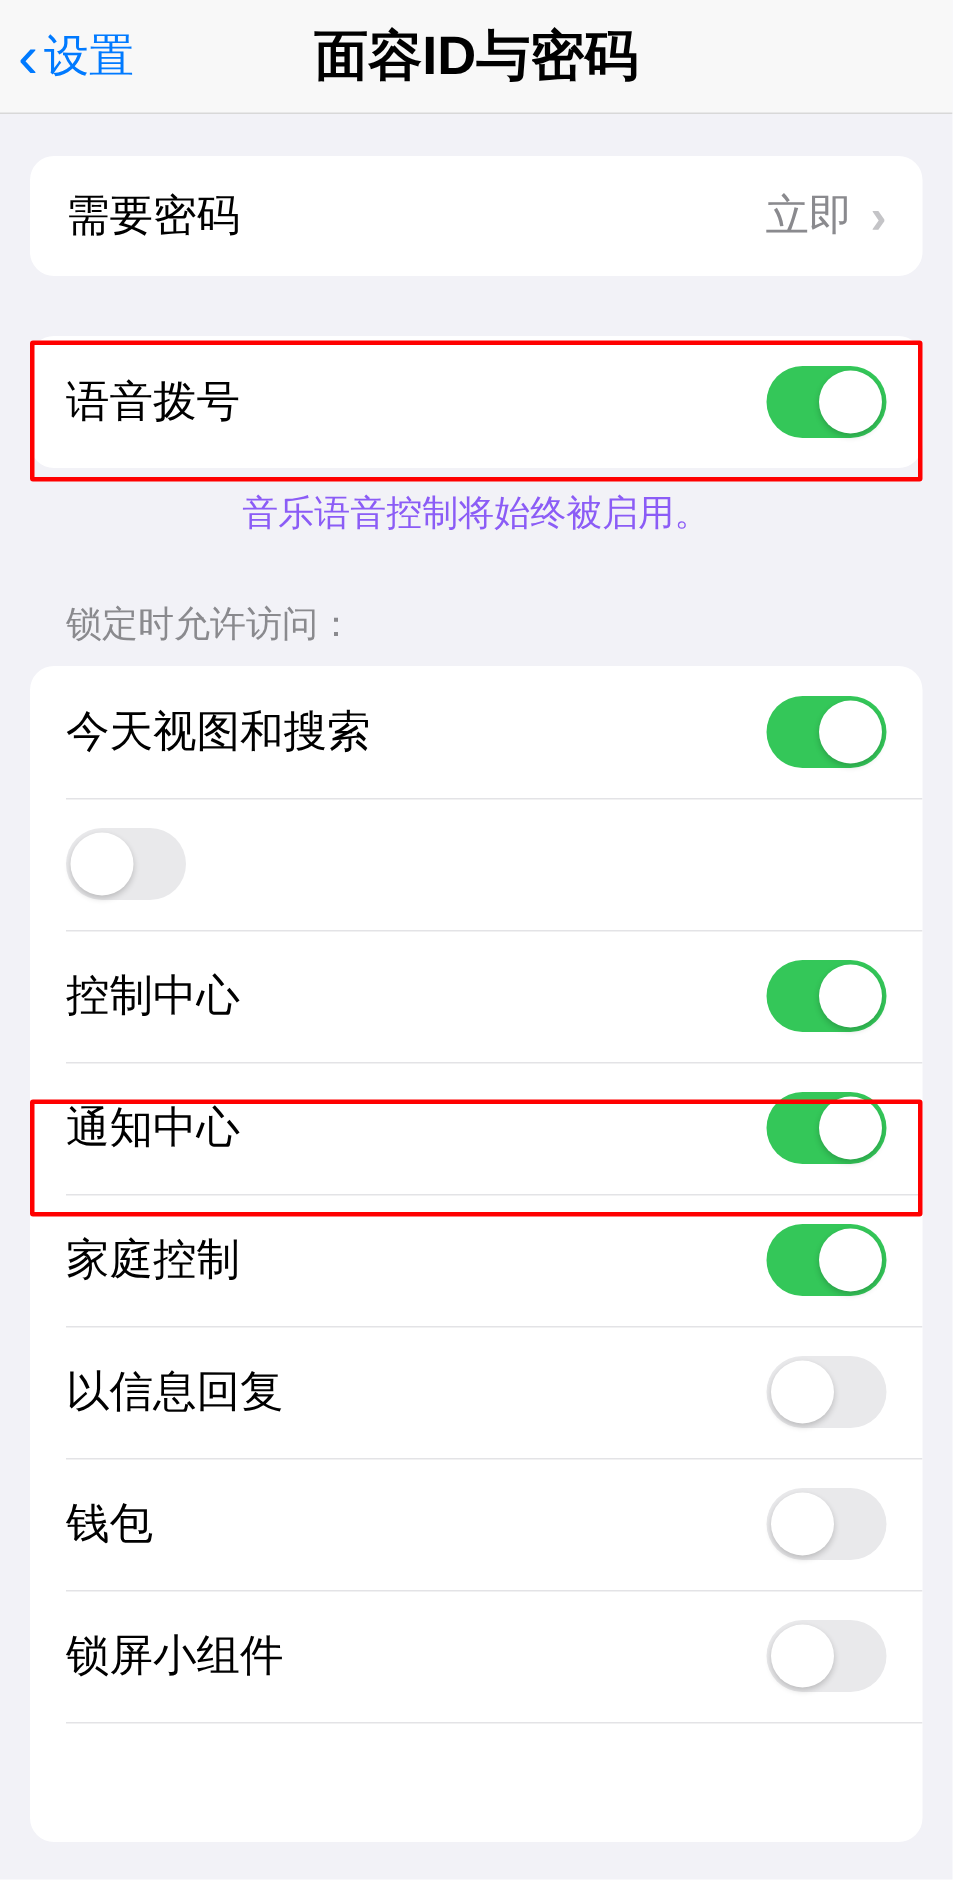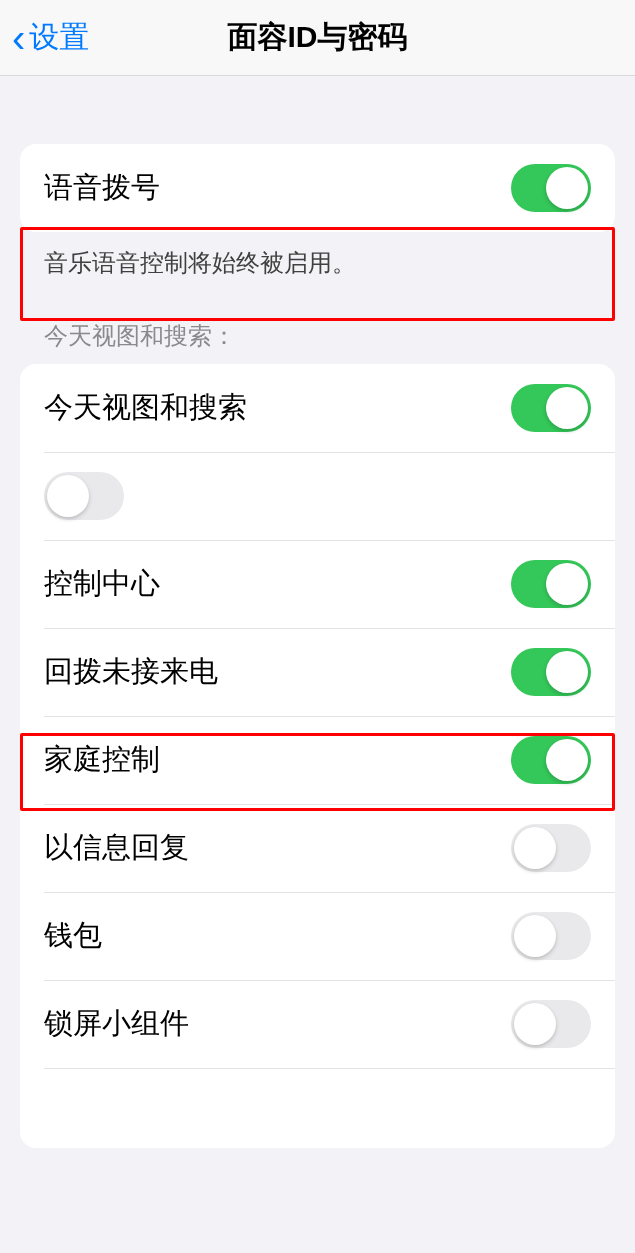--- a/index.html
+++ b/index.html
@@ -32,21 +32,21 @@
       color: #007aff;
       font-size: 30px;
     }
     .back-chevron {
       font-size: 40px;
       font-weight: 400;
       margin-right: 4px;
       line-height: 1;
     }
     .nav-title {
-      font-size: 30px;
+      font-size: 36px;
       font-weight: 600;
       color: #000;
     }
     .content {
       padding: 28px 20px 0 20px;
     }
     .group {
       background: #fff;
       border-radius: 16px;
       overflow: hidden;
@@ -110,23 +110,24 @@
       box-shadow: 0 2px 4px rgba(0,0,0,0.2);
     }
     .toggle.on .toggle-thumb {
       right: 3px;
     }
     .toggle.off .toggle-thumb {
       left: 3px;
     }
     .footer-text {
       font-size: 24px;
-      color: #404040;
+      color: #8b5cf6;
       padding: 14px 24px 0 24px;
       line-height: 1.4;
+      text-align: center;
     }
     .header-text {
       font-size: 24px;
       color: #8a8a8e;
       padding: 0 24px 12px 24px;
     }
     .spacer {
       height: 40px;
     }
     .highlight-box {
@@ -154,57 +155,66 @@
 <div class="nav-bar">
   <div class="back-button">
     <span class="back-chevron">‹</span>
     <span>设置</span>
   </div>
   <div class="nav-title">面容ID与密码</div>
 </div>
 
 <div class="content">
 
+  <div class="group">
+    <div class="row">
+      <span class="row-label">需要密码</span>
+      <div class="row-value">
+        <span class="value-text">立即</span>
+        <span class="chevron-right">›</span>
+      </div>
+    </div>
+  </div>
 
   <div class="spacer"></div>
 
   <div class="group">
     <div class="row">
       <span class="row-label">语音拨号</span>
       <div class="toggle on">
         <div class="toggle-thumb"></div>
       </div>
     </div>
   </div>
   <div class="footer-text">音乐语音控制将始终被启用。</div>
 
   <div class="spacer"></div>
 
-  <div class="header-text">今天视图和搜索：</div>
+  <div class="header-text">锁定时允许访问：</div>
 
   <div class="group" id="allow-access-group">
       <div class="row">
         <span class="row-label">今天视图和搜索</span>
         <div class="toggle on">
           <div class="toggle-thumb"></div>
         </div>
       </div>
       <div class="row">
         <div class="toggle off">
           <div class="toggle-thumb"></div>
         </div>
       </div>
       <div class="row">
         <span class="row-label">控制中心</span>
         <div class="toggle on">
           <div class="toggle-thumb"></div>
         </div>
       </div>
       <div class="row">
-        <span class="row-label">回拨未接来电</span>
+        <span class="row-label">通知中心</span>
         <div class="toggle on">
           <div class="toggle-thumb"></div>
         </div>
       </div>
       <div class="row">
         <span class="row-label">家庭控制</span>
         <div class="toggle on">
           <div class="toggle-thumb"></div>
         </div>
       </div>

